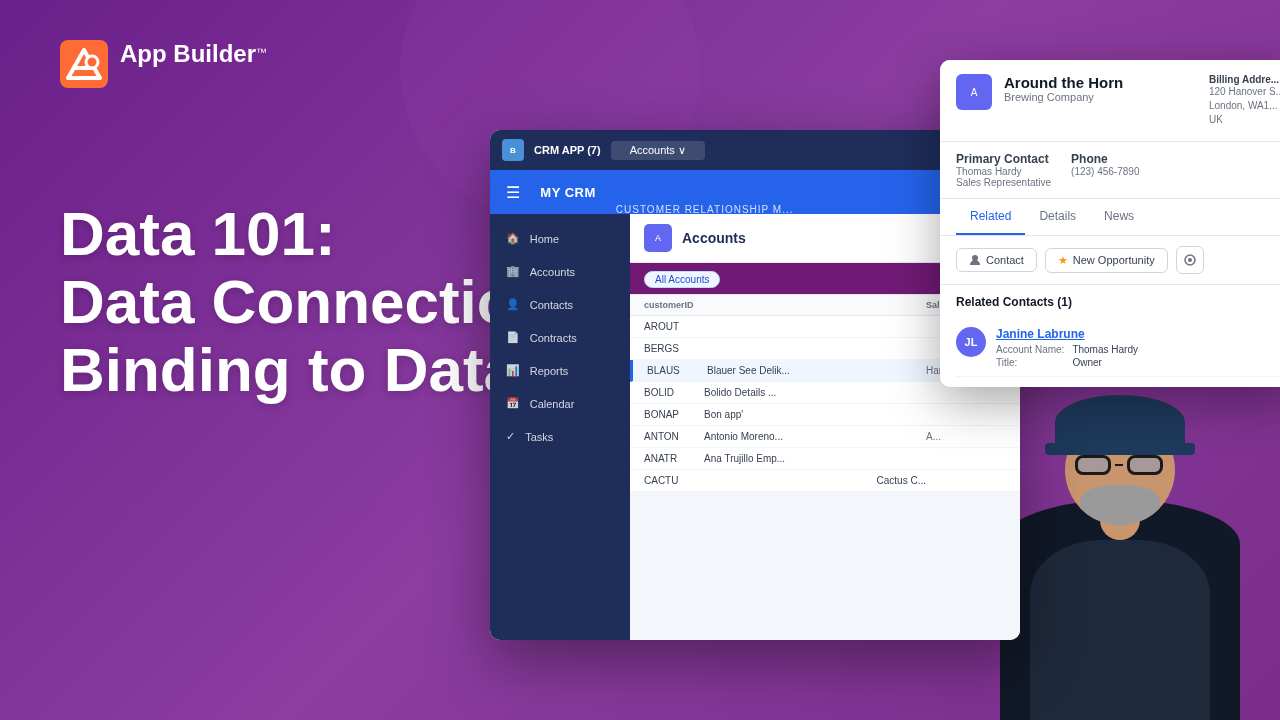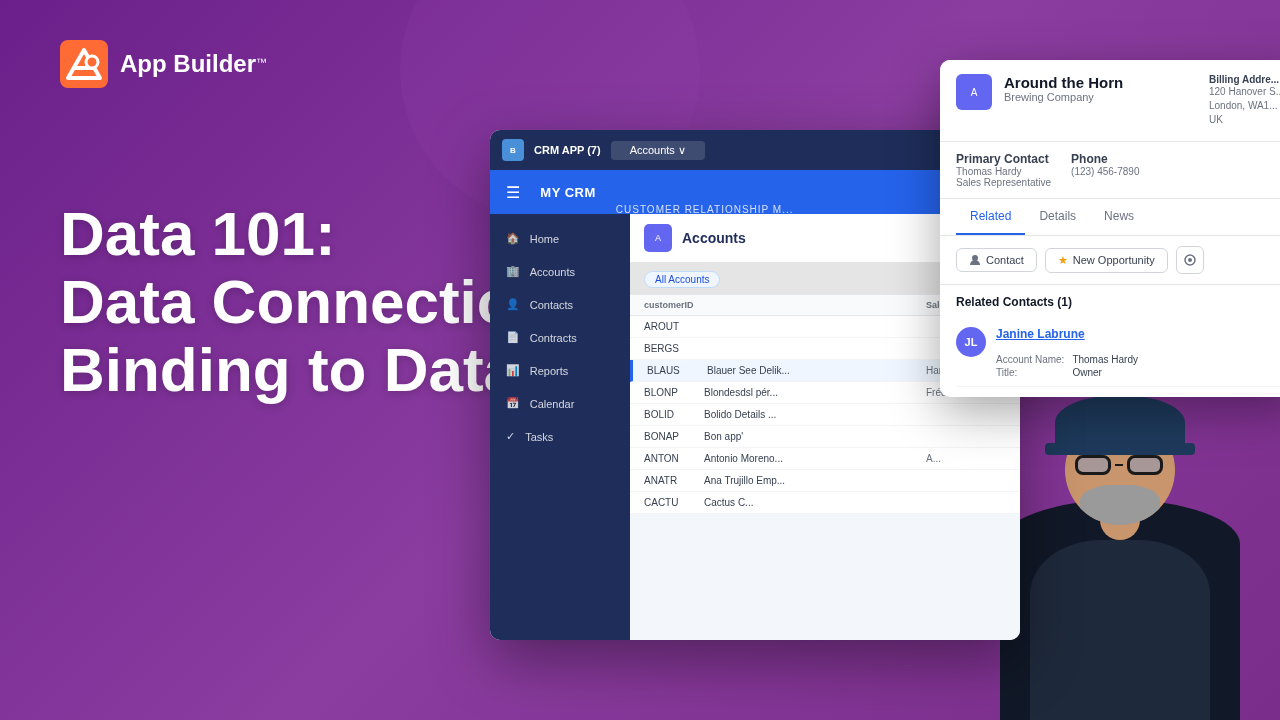--- a/index.html
+++ b/index.html
@@ -43,21 +43,20 @@
       top: 200px; left: 550px;
     }
 
     
     .logo-area {
       position: absolute;
       top: 40px;
       left: 60px;
       z-index: 10;
       display: flex;
-      align-items: center;
       gap: 12px;
     }
     .logo-icon {
       width: 48px;
       height: 48px;
     }
 
     
     .title-area {
       position: absolute;
@@ -225,21 +224,21 @@
       font-size: 12px;
     }
     .accounts-title {
       font-size: 14px;
       font-weight: 700;
       color: #1e2d5a;
     }
 
     
     .filter-bar {
-      background: #e5e5e5;
+      background: #701a75;
       padding: 6px 14px;
       border-bottom: 1px solid #e5e7eb;
     }
     .filter-pill {
       display: inline-block;
       background: #eff6ff;
       border: 1px solid #bfdbfe;
       border-radius: 20px;
       padding: 2px 10px;
       font-size: 10px;
@@ -457,21 +456,21 @@
       font-weight: 600;
       color: #2563EB;
       text-decoration: underline;
       cursor: pointer;
     }
     .contact-detail-grid {
       display: grid;
       grid-template-columns: auto 1fr;
       gap: 2px 8px;
       font-size: 10px;
-      margin-top: 13px;
+      margin-top: 3px;
     }
     .contact-field-label {
       color: #6b7280;
       font-weight: 500;
     }
     .contact-field-value {
       color: #374151;
     }
   </style>
 </head>
@@ -598,25 +597,20 @@
           <div class="col-id">BERGS</div>
           <div class="col-name"></div>
           <div class="col-rep"></div>
         </div>
         <div class="table-row selected">
           <div class="col-id">BLAUS</div>
           <div class="col-name" style="color:#374151; font-size:10px;">Blauer See Delik...</div>
           <div class="col-rep" style="font-size:10px; color:#6b7280;">Hanna Moos</div>
         </div>
         <div class="table-row">
-          <div class="col-id">BLONP</div>
-          <div class="col-name" style="color:#374151; font-size:10px;">Blondesdsl pér...</div>
-          <div class="col-rep" style="font-size:10px; color:#6b7280;">Fréd...</div>
-        </div>
-        <div class="table-row">
           <div class="col-id">BOLID</div>
           <div class="col-name" style="color:#374151; font-size:10px;">Bolido Details ...</div>
           <div class="col-rep"></div>
         </div>
         <div class="table-row">
           <div class="col-id">BONAP</div>
           <div class="col-name" style="color:#374151; font-size:10px;">Bon app'</div>
           <div class="col-rep"></div>
         </div>
         <div class="table-row">
@@ -624,21 +618,21 @@
           <div class="col-name" style="color:#374151; font-size:10px;">Antonio Moreno...</div>
           <div class="col-rep" style="font-size:10px; color:#6b7280;">A...</div>
         </div>
         <div class="table-row">
           <div class="col-id">ANATR</div>
           <div class="col-name" style="color:#374151; font-size:10px;">Ana Trujillo Emp...</div>
           <div class="col-rep"></div>
         </div>
         <div class="table-row">
           <div class="col-id">CACTU</div>
-          <div class="col-name" style="color:#374151; font-size:10px;">Cactus C...</div>
+          <div class="col-name" style="color:#374151; font-size:10px;text-align:right;">Cactus C...</div>
           <div class="col-rep"></div>
         </div>
       </div>
     </div>
   </div>
 </div>
 
 <div class="detail-panel">
 
   <div class="account-card-header">

